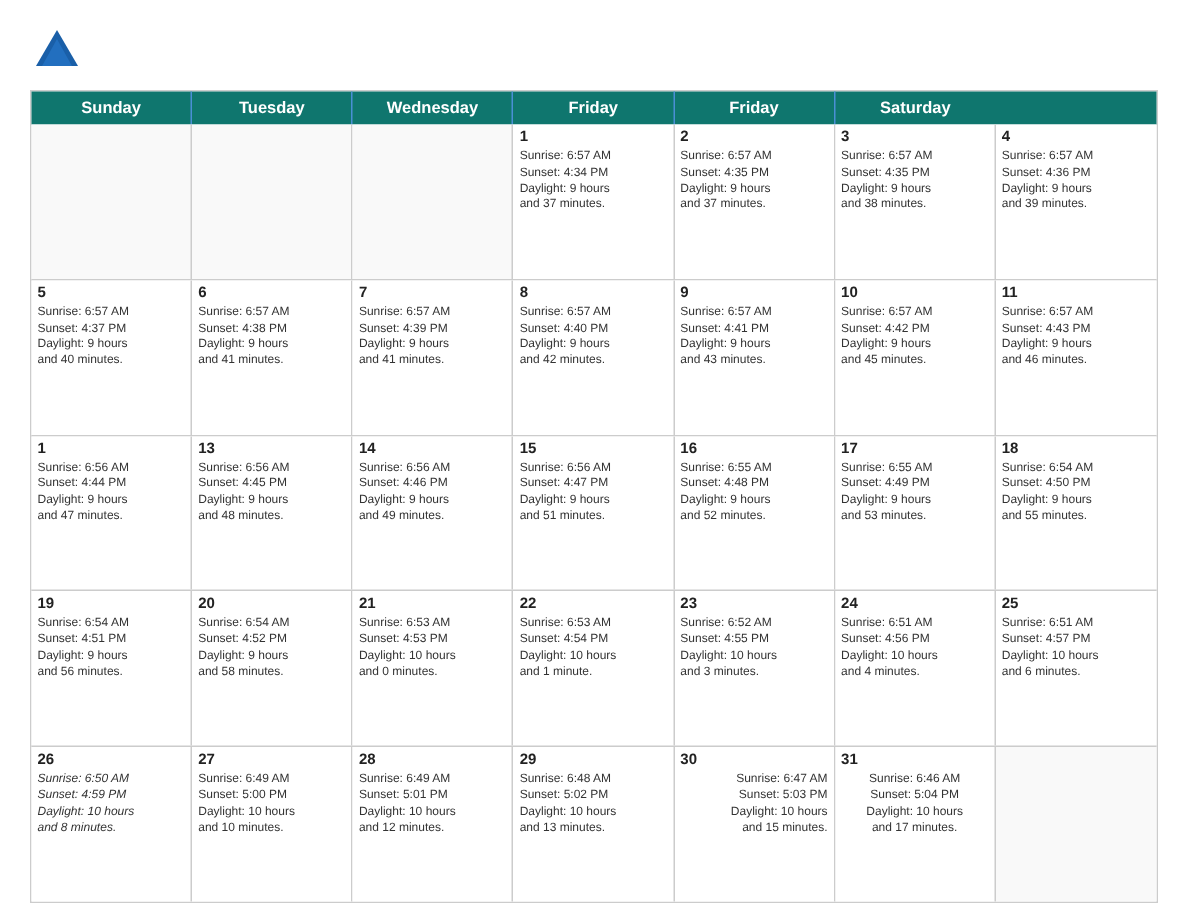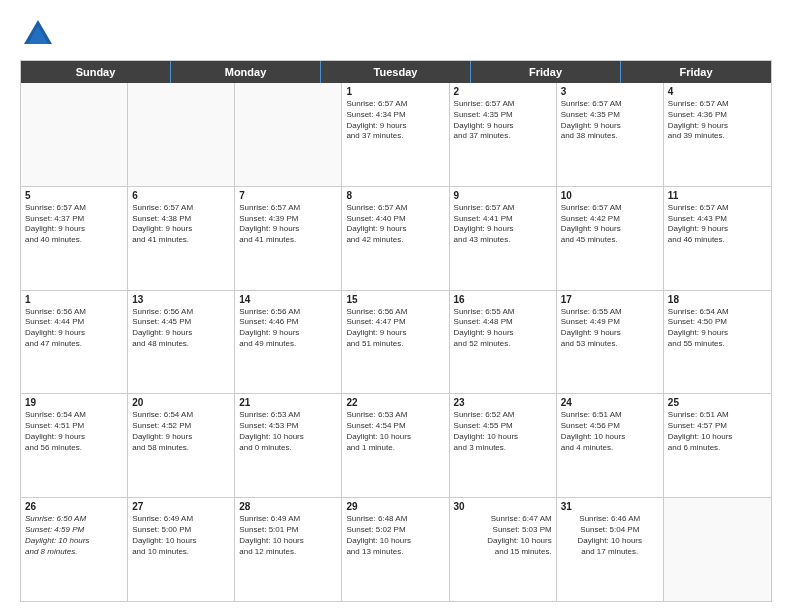--- a/index.html
+++ b/index.html
@@ -60,22 +60,22 @@
       color: #444;
     }
     .calendar {
       flex: 1;
       display: flex;
       flex-direction: column;
       border: 1px solid #ccc;
     }
     .cal-header {
       display: grid;
-      grid-template-columns: repeat(5, 1fr);
-      background: #404040;
+      grid-template-columns: repeat(7, 1fr);
+      background: #0f766e;
     }
     .cal-header-cell {
       color: #fff;
       font-size: 11px;
       font-weight: bold;
       padding: 5px 4px;
       text-align: center;
       border-right: 1px solid #4a8fd5;
     }
     .cal-header-cell:last-child { border-right: none; }
@@ -131,24 +131,25 @@
     </div>
     <div class="title-block">
       <div class="main-title"></div>
       <div class="subtitle"></div>
     </div>
   </div>
 
   <div class="calendar">
     <div class="cal-header">
     <div class="cal-header-cell">Sunday</div>
-        <div class="cal-header-cell">Monday</div>
         <div class="cal-header-cell">Tuesday</div>
+        <div class="cal-header-cell">Wednesday</div>
         <div class="cal-header-cell">Friday</div>
         <div class="cal-header-cell">Friday</div>
+        <div class="cal-header-cell">Saturday</div>
       </div>
     <div class="cal-body">
     <div class="cal-row">
           <div class="cal-cell empty"></div>
           <div class="cal-cell empty"></div>
           <div class="cal-cell empty"></div>
           <div class="cal-cell">
             <div class="day-num">1</div>
             <div class="day-info" style="white-space: pre-line;">Sunrise: 6:57 AM
 Sunset: 4:34 PM

